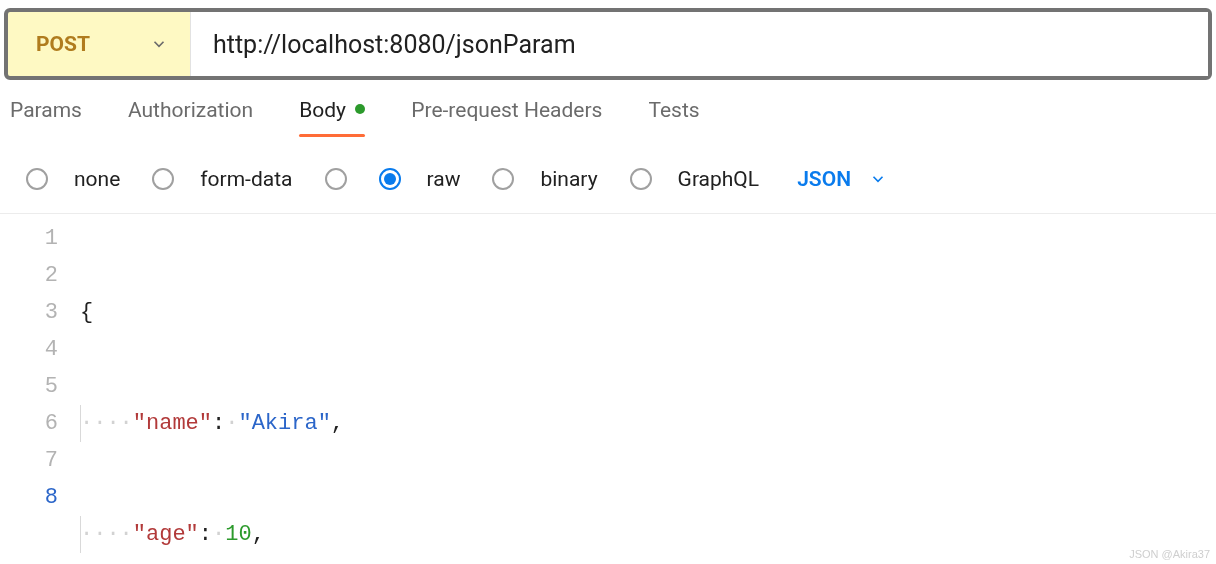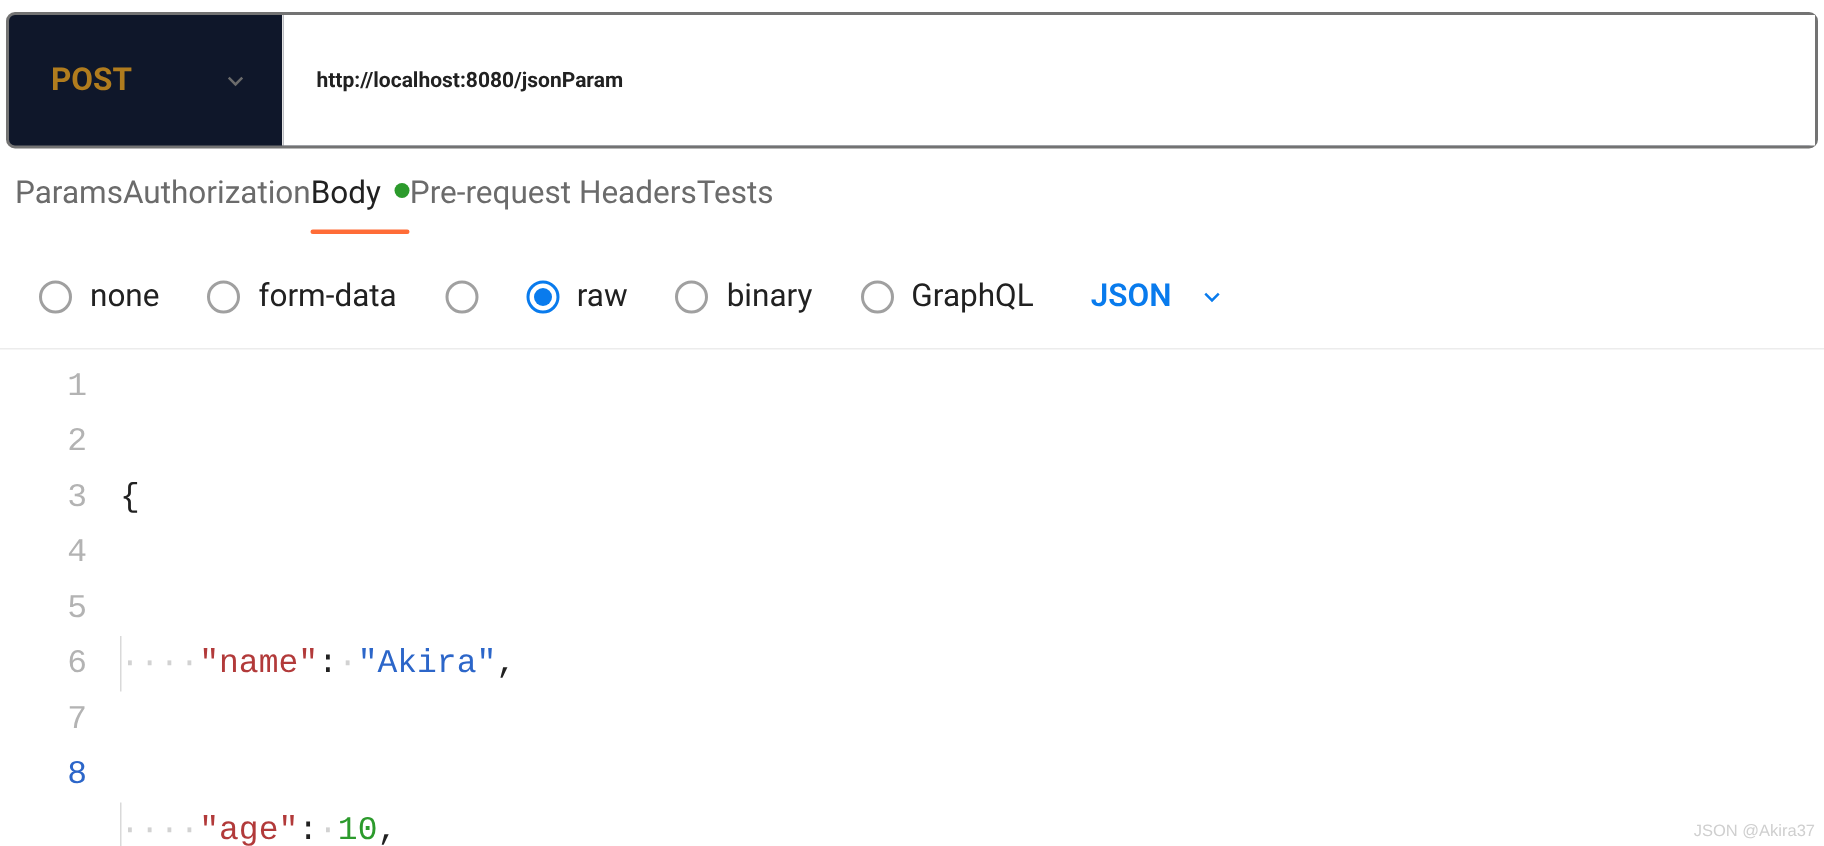--- a/index.html
+++ b/index.html
@@ -8,56 +8,56 @@
     background: #fff;
     width: 1216px;
     height: 564px;
     overflow: hidden;
     color: #212121;
   }
 
   
   .urlbar {
     margin: 8px 4px 18px 4px;
-    border: 2px solid #737373;
+    border: 4px solid #737373;
     border-radius: 6px;
     display: flex;
     align-items: stretch;
-    height: 91px;
-    background: #0f172a;
+    height: 72px;
+    background: #fef9c3;
   }
   .method-wrap {
     display: flex;
     align-items: center;
     padding: 0 22px 0 28px;
     border-right: 1px solid #e2e2e2;
     cursor: pointer;
     font-weight: 700;
     font-size: 21px;
     color: #b07c1e;
     gap: 60px;
   }
   .chevron {
     width: 18px; height: 18px;
     stroke: #6b6b6b; stroke-width: 2.2; fill: none;
   }
   .url-input {
     flex: 1;
     border: none;
     outline: none;
-    font-size: 14px;
+    font-size: 25px;
     padding: 0 22px;
     color: #212121;
     font-family: inherit;
-    font-weight: bold;
   }
 
   
   .tabs {
     display: flex;
+    gap: 46px;
     padding: 0 10px 0 10px;
     font-size: 21px;
     color: #6b6b6b;
     border-bottom: 1px solid transparent;
     align-items: flex-end;
   }
   .tab {
     padding-bottom: 14px;
     cursor: pointer;
     position: relative;
@@ -91,21 +91,21 @@
     align-items: center;
     gap: 32px;
     padding: 30px 26px 22px 26px;
     font-size: 21px;
     color: #212121;
     border-bottom: 1px solid #ececec;
   }
   .radio-item {
     display: flex;
     align-items: center;
-    gap: 12px;
+    gap: 26px;
     cursor: pointer;
   }
   .radio-circle {
     width: 22px; height: 22px;
     border: 2px solid #a0a0a0;
     border-radius: 50%;
     display: inline-flex;
     align-items: center;
     justify-content: center;
   }

